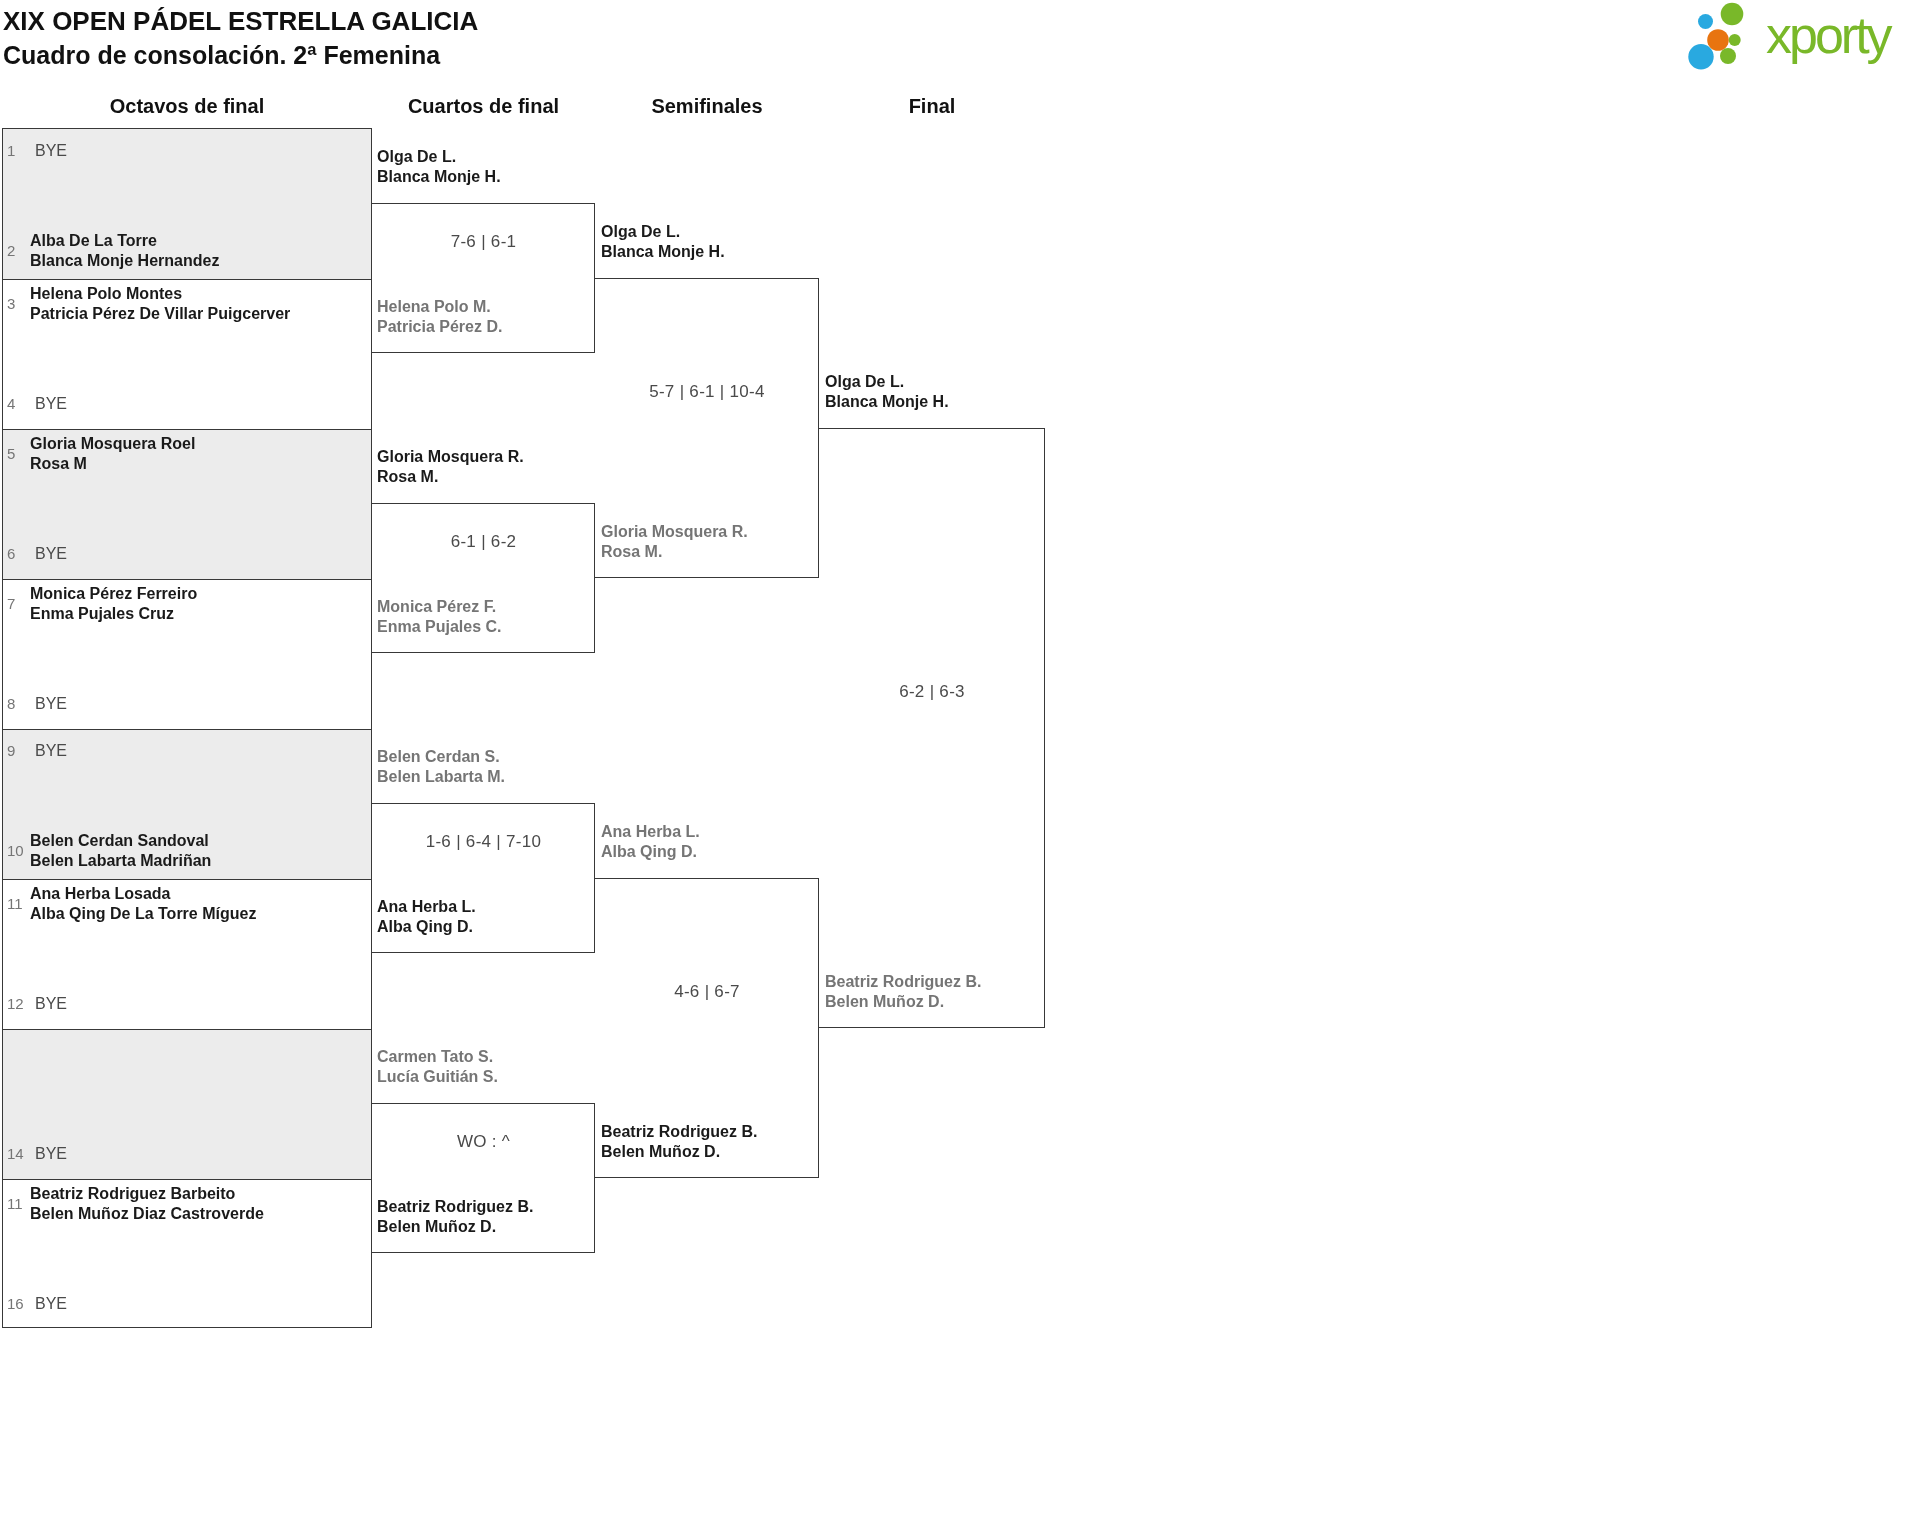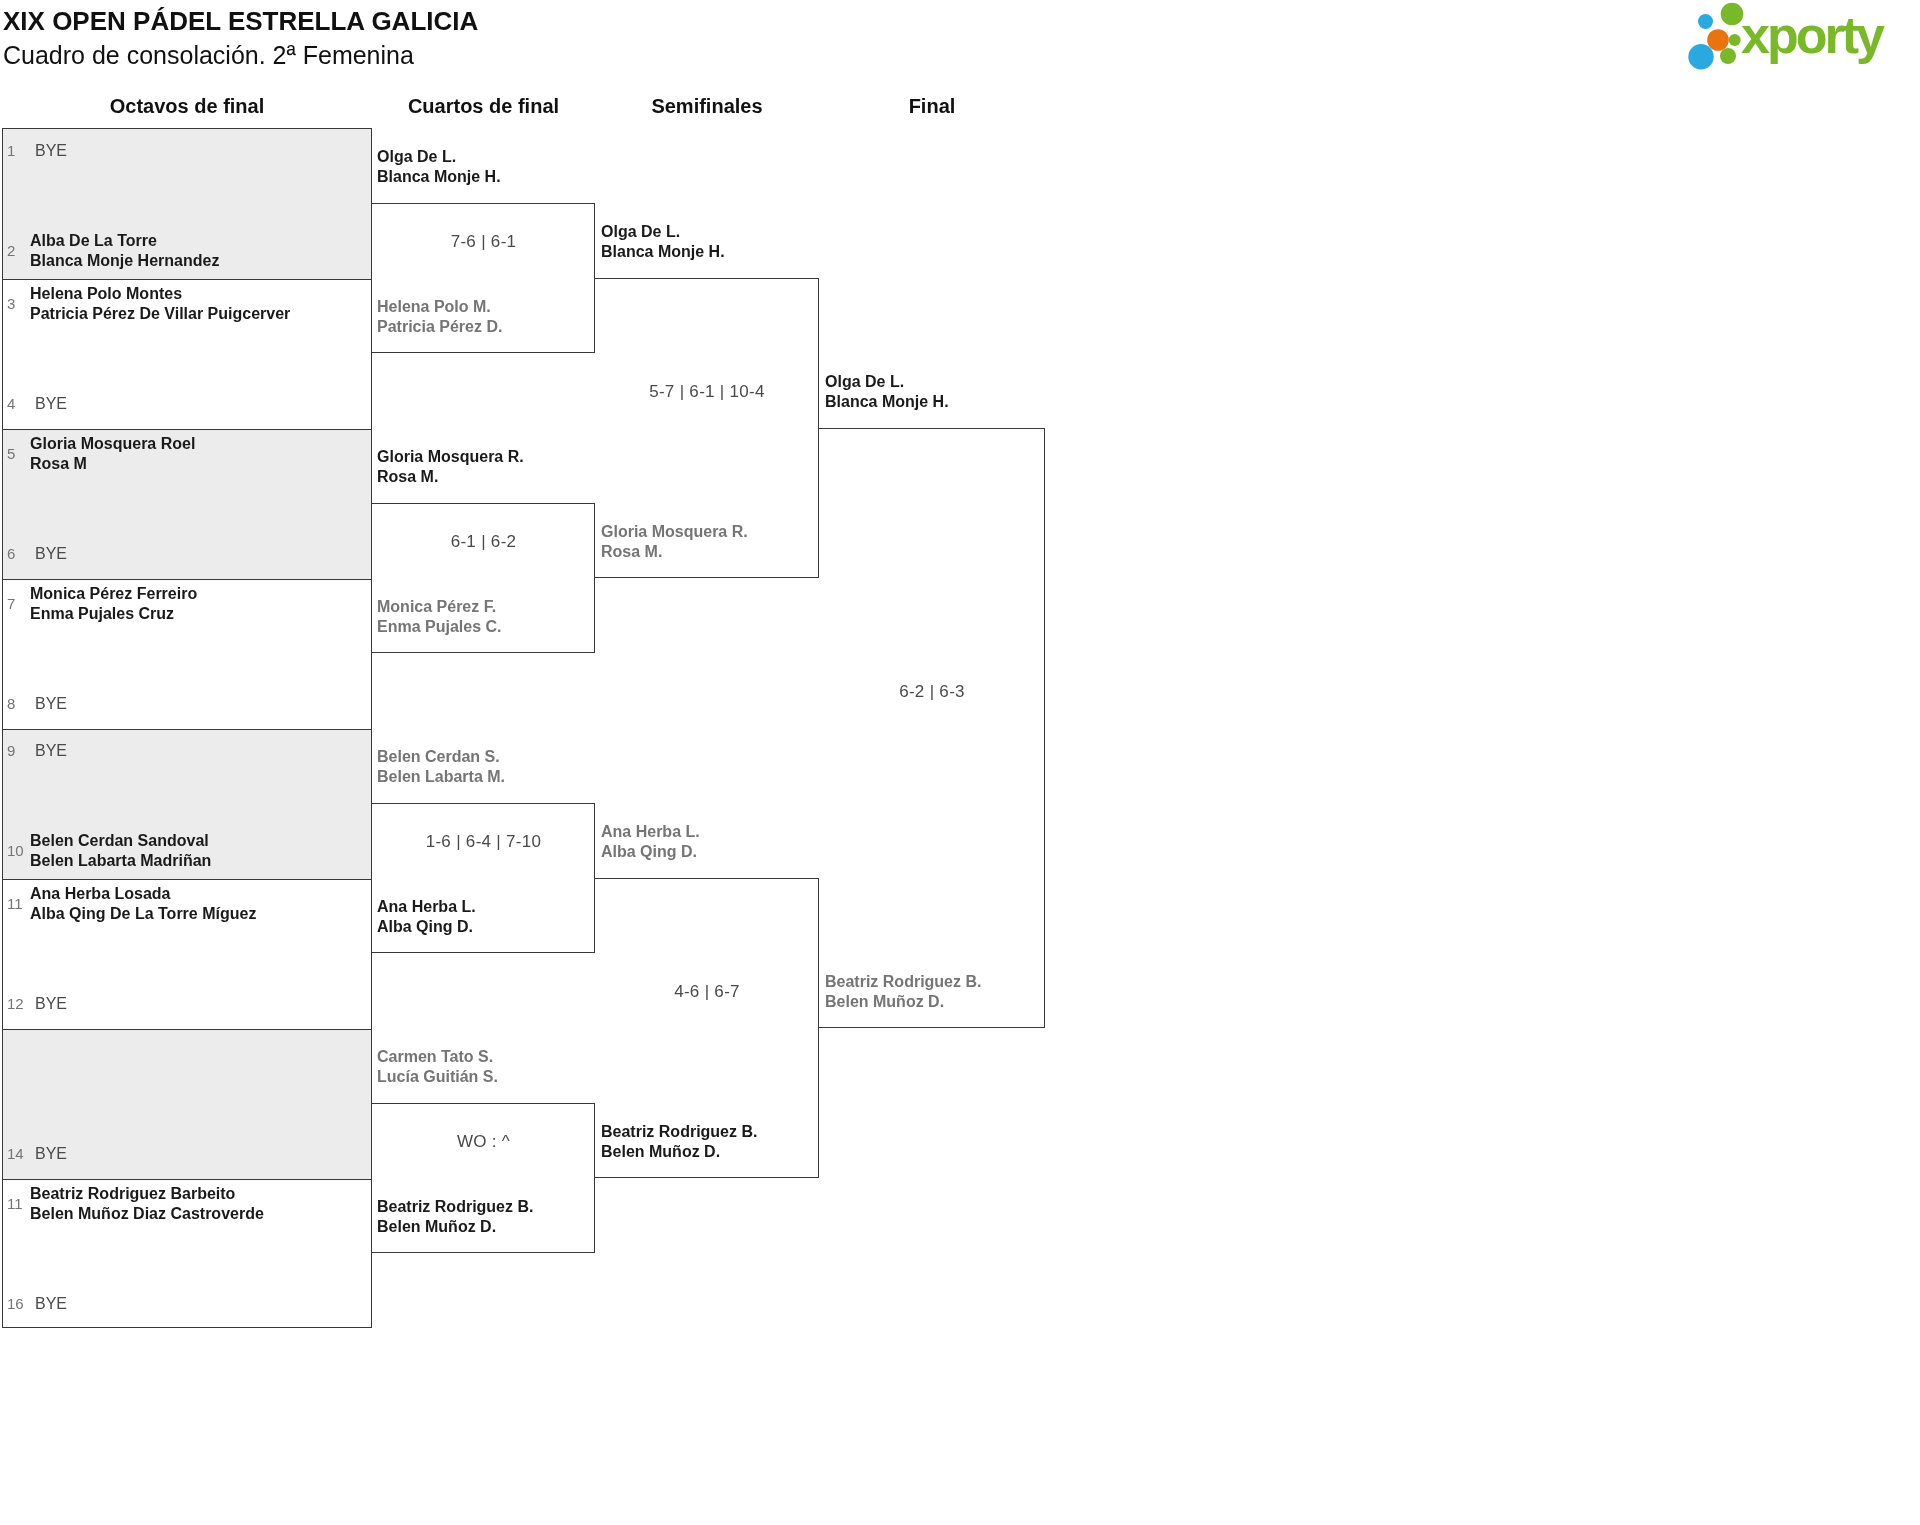--- a/index.html
+++ b/index.html
@@ -11,25 +11,25 @@
     --grey-text:#757575;
     --bye-text:#4a4a4a;
     --score-text:#4a4a4a;
     --stripe:#ececec;
   }
   html,body{margin:0;padding:0;background:#fff;}
   body{font-family:"Liberation Sans","DejaVu Sans",sans-serif;color:var(--ink);}
   .canvas{position:relative;width:1920px;height:1525px;background:#fff;overflow:hidden;}
 
   .title{position:absolute;left:3px;top:5px;font-size:26px;font-weight:700;line-height:32px;color:#111;}
-  .subtitle{position:absolute;left:3px;top:39px;font-size:25px;font-weight:400;line-height:32px;color:#111;}
+  .subtitle{position:absolute;left:3px;top:39px;font-size:25px;font-weight:700;line-height:32px;color:#111;}
 
   .logo{position:absolute;left:1686px;top:0;width:232px;height:78px;cursor:pointer;}
   .logo svg{position:absolute;left:2px;top:2px;}
-  .logo .wordmark{position:absolute;left:55px;top:5px;font-size:52px;line-height:60px;font-weight:700;
+  .logo .wordmark{position:absolute;left:80px;top:5px;font-size:52px;line-height:60px;font-weight:400;
     letter-spacing:-3px;color:var(--logo-green);}
 
   .round-header{position:absolute;top:94px;height:24px;line-height:24px;text-align:center;
     font-size:20px;font-weight:700;color:#111;}
 
   .octcol{position:absolute;left:2px;top:128px;width:370px;height:1200px;border:1px solid var(--line);box-sizing:border-box;}
   .stripe{position:absolute;left:0;width:100%;height:150px;background:var(--stripe);}
   .divider{position:absolute;left:0;width:100%;height:1px;background:var(--line);}
 
   .mbox{position:absolute;box-sizing:border-box;background:transparent;

